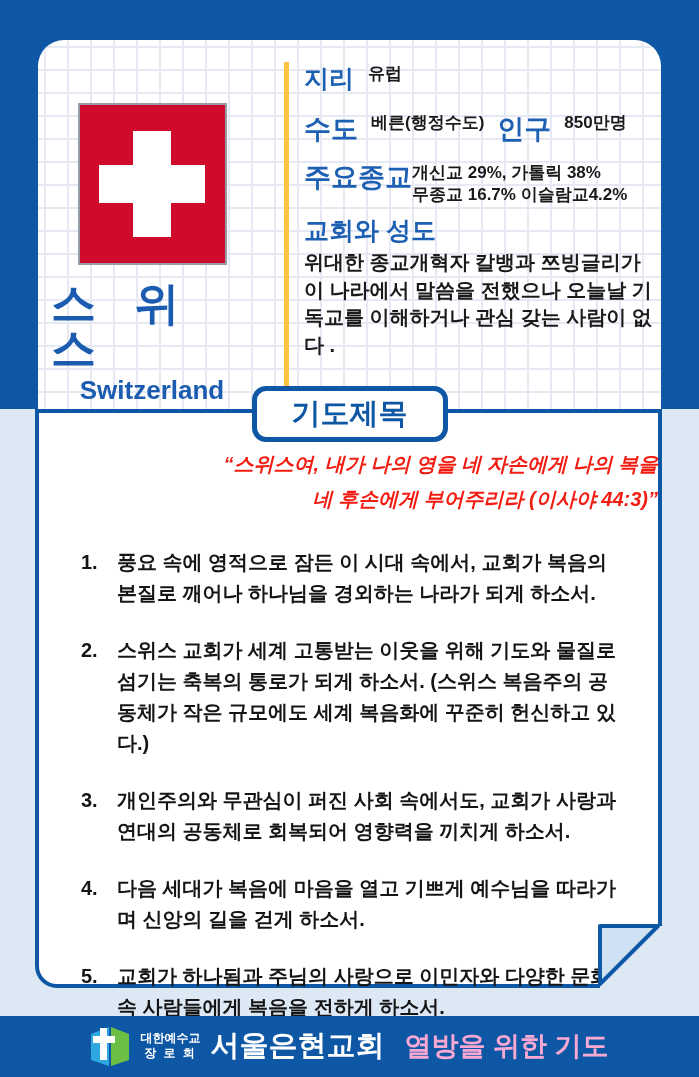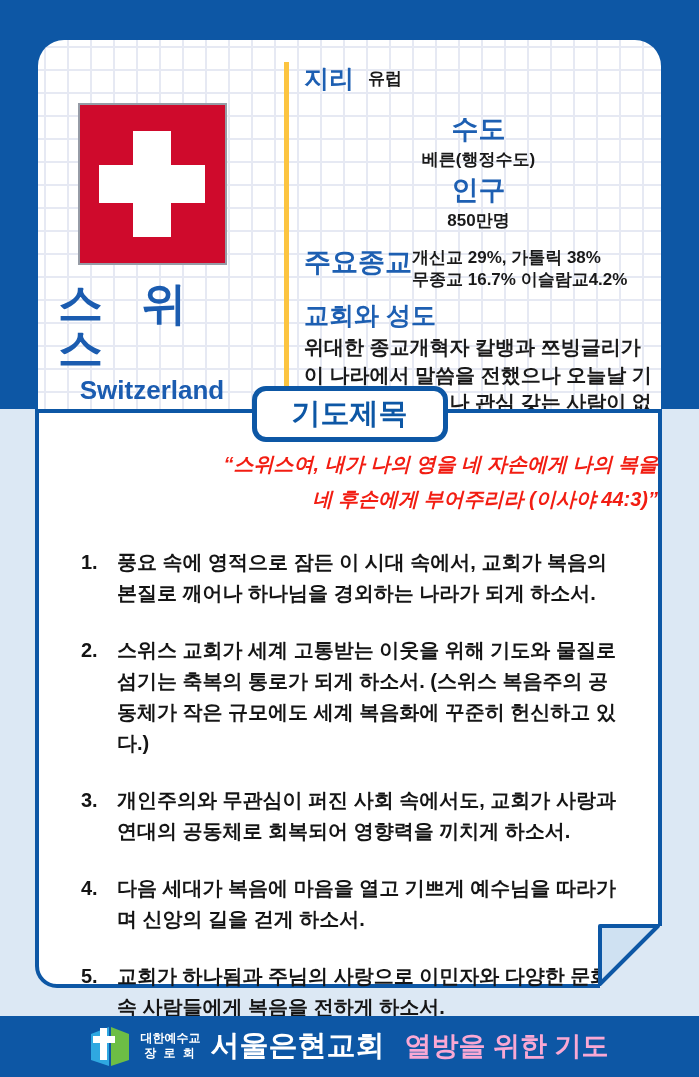--- a/index.html
+++ b/index.html
@@ -14,32 +14,32 @@
     background-image:
       linear-gradient(#e6e9f3 2px, transparent 2px),
       linear-gradient(90deg, #e6e9f3 2px, transparent 2px);
     background-size:23px 23px; background-position:6px 6px;
     display:flex; overflow:hidden;
   }
   .left-col { width:228px; flex:0 0 228px; display:flex; flex-direction:column; align-items:center; }
   .flag { position:relative; margin-top:63px; width:149px; height:162px; background:#cf0a2c; border:2px solid #969ca6; }
   .flag .bar-v { position:absolute; left:50%; top:50%; width:38px; height:106px; background:#ffffff; transform:translate(-50%,-50%); }
   .flag .bar-h { position:absolute; left:50%; top:50%; width:106px; height:38px; background:#ffffff; transform:translate(-50%,-50%); }
-  .country-ko { margin-top:16px; font-size:45px; font-weight:800; color:#1b5cb0; letter-spacing:13px; padding-left:20px; line-height:1.0; }
+  .country-ko { margin-top:16px; font-size:45px; font-weight:800; color:#1b5cb0; letter-spacing:13px; padding-left:13px; line-height:1.0; }
   .country-en { margin-top:4px; font-size:26px; font-weight:700; color:#1b5cb0; }
 
   .right-col { flex:1; margin:22px 8px 18px 18px; border-left:5px solid #fcc440; padding-left:15px; }
-  .row { display:flex; align-items:center; flex-wrap:nowrap; }
+  .row { display:flex; align-items:flex-start; flex-wrap:nowrap; }
   .lbl { color:#1d5fb2; font-weight:800; white-space:nowrap; }
   .lbl-md { font-size:25px; }
   .lbl-lg { font-size:27px; }
   .val { color:#1a1a1a; font-weight:700; font-size:17px; }
   .val-b { font-weight:800; }
   .geo-row { margin-top:0; gap:14px; }
-  .cap-row { margin-top:16px; gap:1px;flex-direction:column; }
+  .cap-row { margin-top:16px; gap:13px; }
   .rel-row { margin-top:12px; align-items:flex-start; }
   .rel-lines { line-height:1.3; padding-top:3px; }
   .head-row { margin-top:8px; }
   .body-text { margin-top:2px; font-size:20px; font-weight:600; color:#1a1a1a; line-height:1.38; }
 
   
   .badge {
     position:absolute; left:50%; top:386px; transform:translateX(-50%);
     background:#ffffff; border:5px solid #0d57a5; border-radius:14px;
     padding:3px 35px; font-size:29px; font-weight:800; color:#0d57a5; z-index:6; white-space:nowrap;

